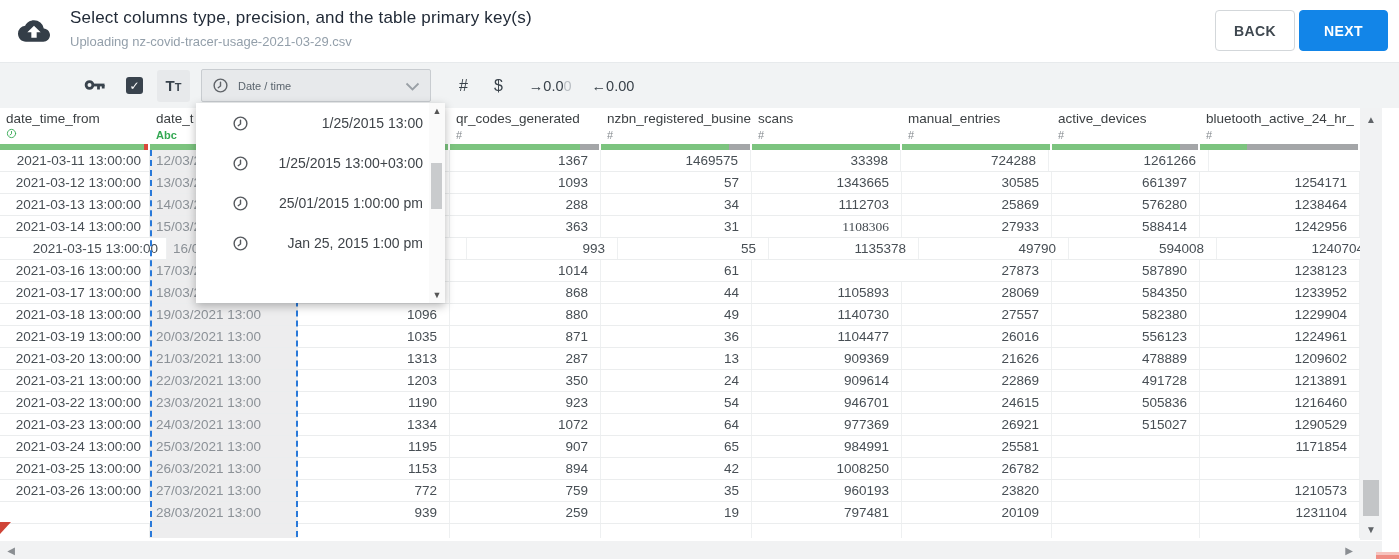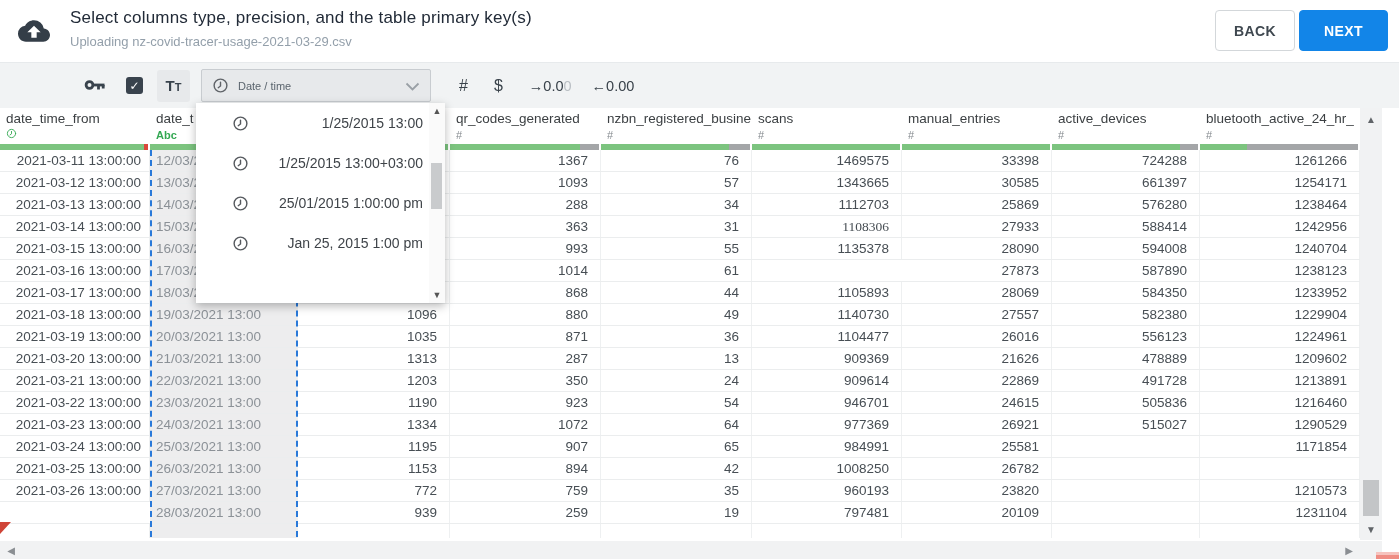--- a/index.html
+++ b/index.html
@@ -209,21 +209,20 @@
             <i style="width: 70%; background: rgb(164, 166, 168);"></i>
           </div>
   </div>
       </div>
     <div>
         <div class="tr">
           <div class="td first" style="width: 150px;">2021-03-11 13:00:00</div>
           <div class="td selcol left" style="width: 148px;">12/03/2</div>
           <div class="td" style="width: 152px;"></div>
           <div class="td" style="width: 151px;">1367</div>
-          <div class="td" style="width: 151px;">76</div>
           <div class="td" style="width: 150px;">1469575</div>
           <div class="td" style="width: 150px;">33398</div>
           <div class="td" style="width: 148px;">724288</div>
           <div class="td" style="width: 160px;">1261266</div>
         </div>
         <div class="tr">
           <div class="td first" style="width: 150px;">2021-03-12 13:00:00</div>
           <div class="td selcol left" style="width: 148px;">13/03/2</div>
           <div class="td" style="width: 152px;"></div>
           <div class="td" style="width: 151px;">1093</div>
@@ -249,27 +248,27 @@
           <div class="td selcol left" style="width: 148px;">15/03/2</div>
           <div class="td" style="width: 152px;"></div>
           <div class="td" style="width: 151px;">363</div>
           <div class="td" style="width: 151px;">31</div>
           <div class="td" style="width: 150px; font-family: Liberation Serif, serif;">1108306</div>
           <div class="td" style="width: 150px;">27933</div>
           <div class="td" style="width: 148px;">588414</div>
           <div class="td" style="width: 160px;">1242956</div>
         </div>
         <div class="tr">
-          <div class="td first" style="width: 150px;">2021-03-15 13:00:00</div>
+          <div class="td first" style="width: 150px; margin-left: 17px;">2021-03-15 13:00:00</div>
           <div class="td selcol left" style="width: 148px;">16/03/2</div>
           <div class="td" style="width: 152px;"></div>
           <div class="td" style="width: 151px;">993</div>
           <div class="td" style="width: 151px;">55</div>
           <div class="td" style="width: 150px;">1135378</div>
-          <div class="td" style="width: 150px;">28090</div>
+          <div class="td" style="width: 150px;">49790</div>
           <div class="td" style="width: 148px;">594008</div>
           <div class="td" style="width: 160px;">1240704</div>
         </div>
         <div class="tr">
           <div class="td first" style="width: 150px;">2021-03-16 13:00:00</div>
           <div class="td selcol left" style="width: 148px;">17/03/2</div>
           <div class="td" style="width: 152px;"></div>
           <div class="td" style="width: 151px;">1014</div>
           <div class="td" style="width: 151px;">61</div>
           <div class="td" style="width: 150px; margin-top: 48px;">1125029</div>

